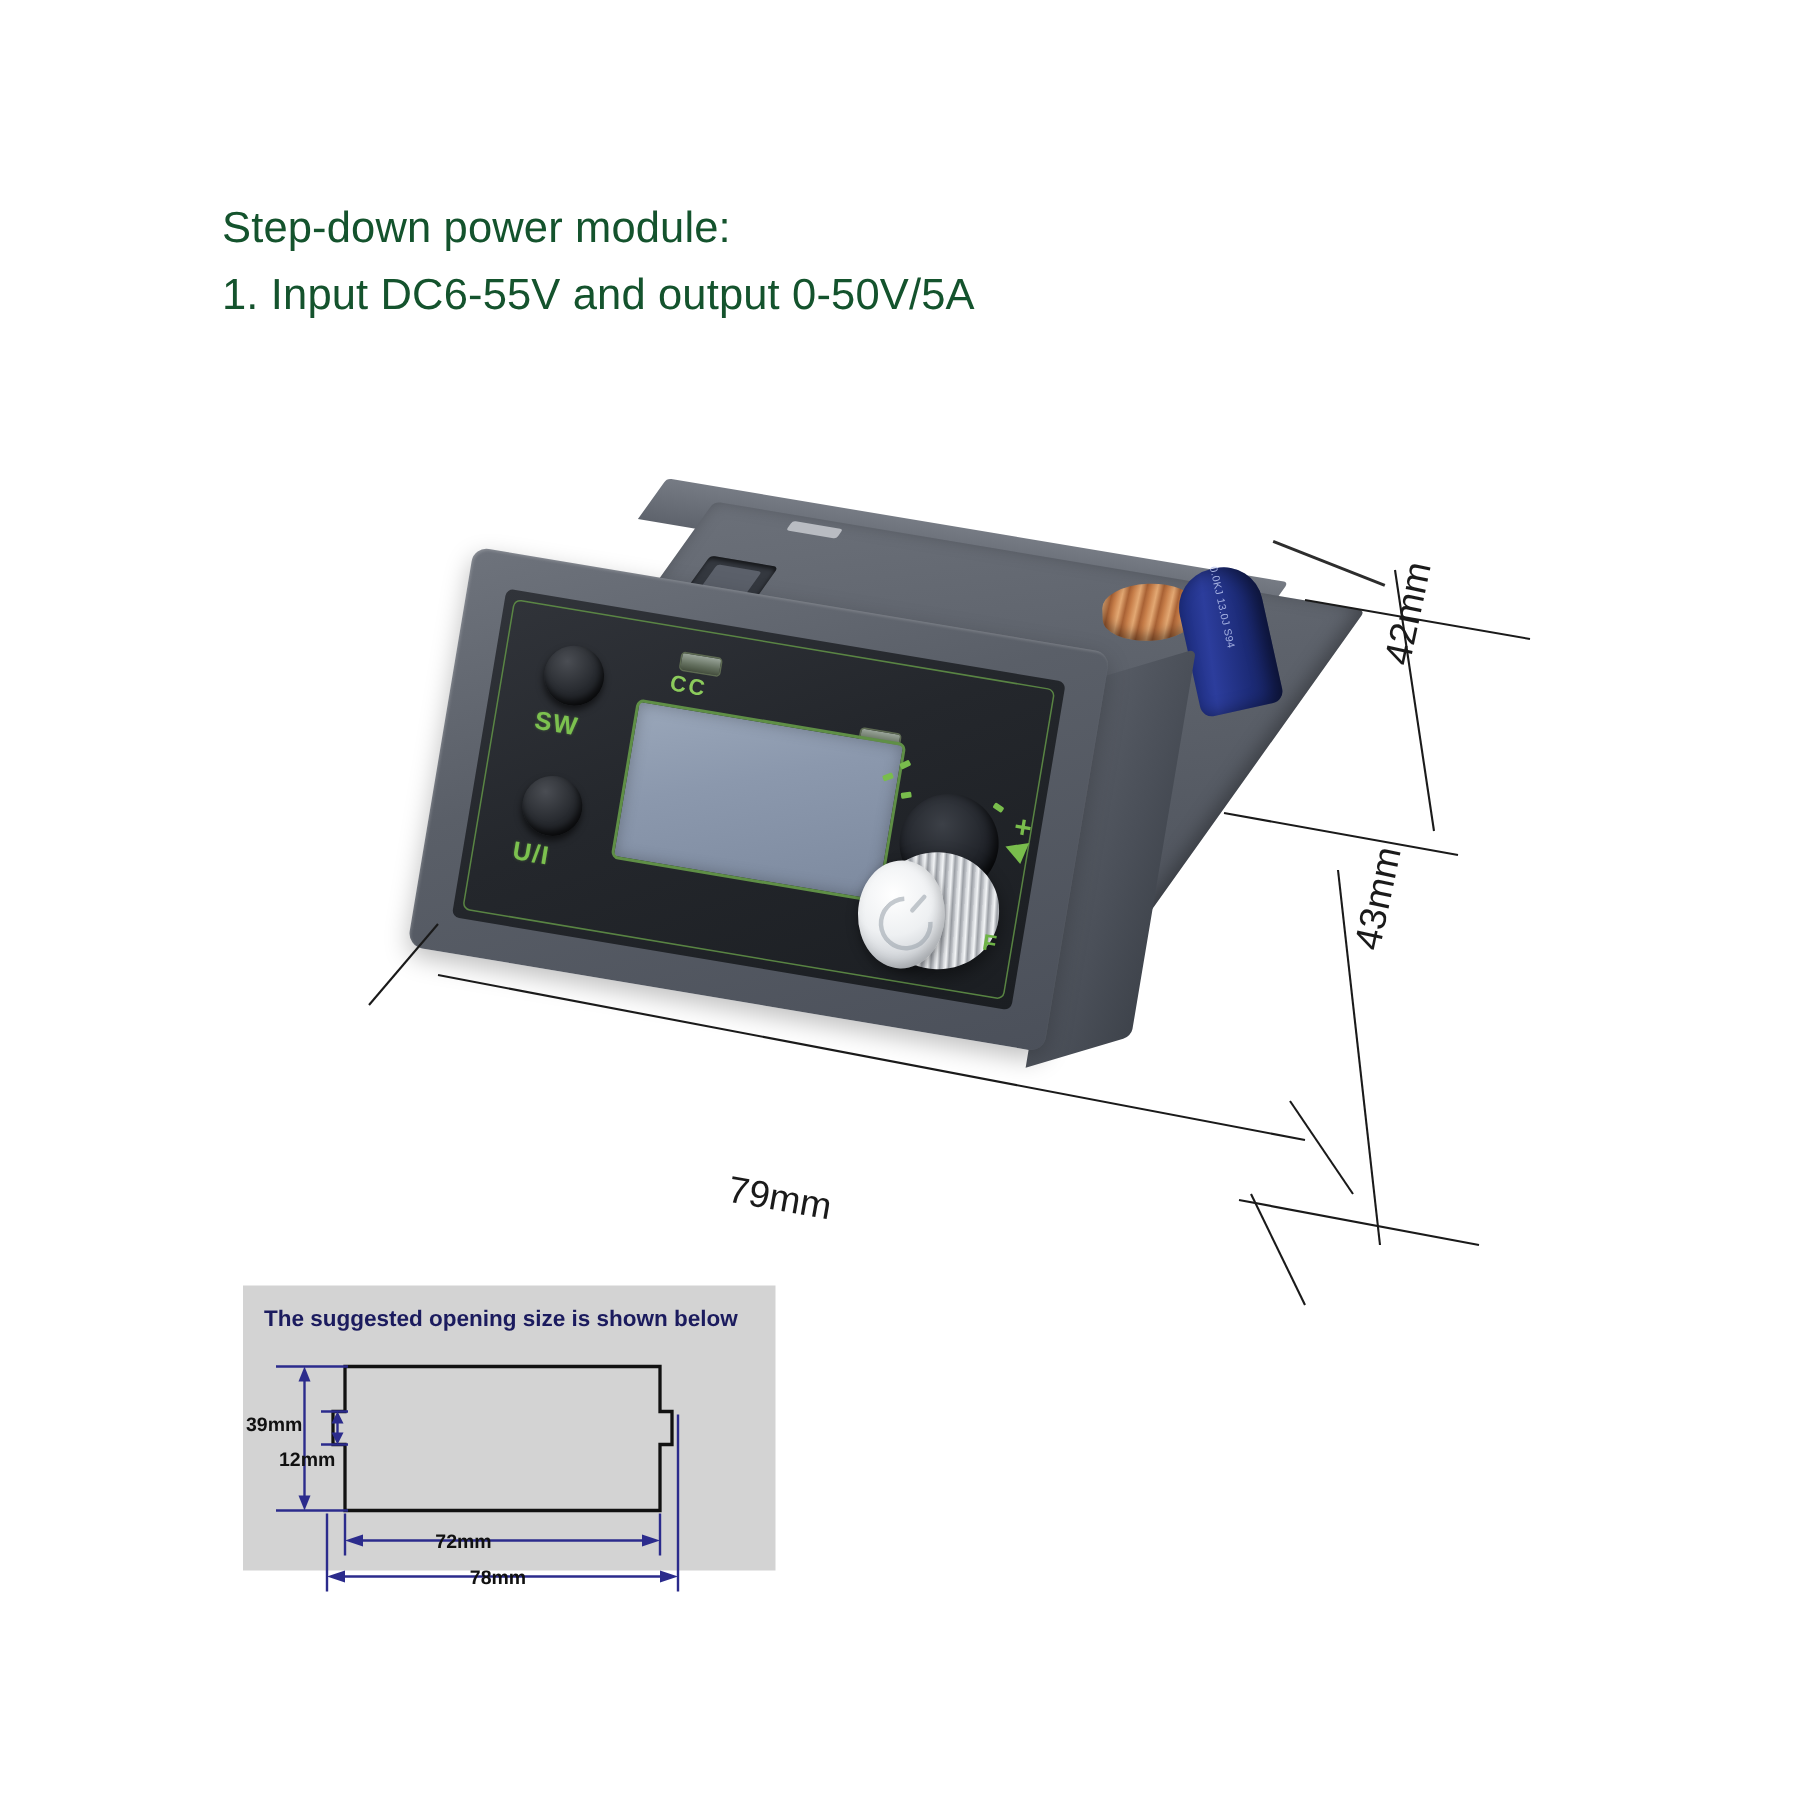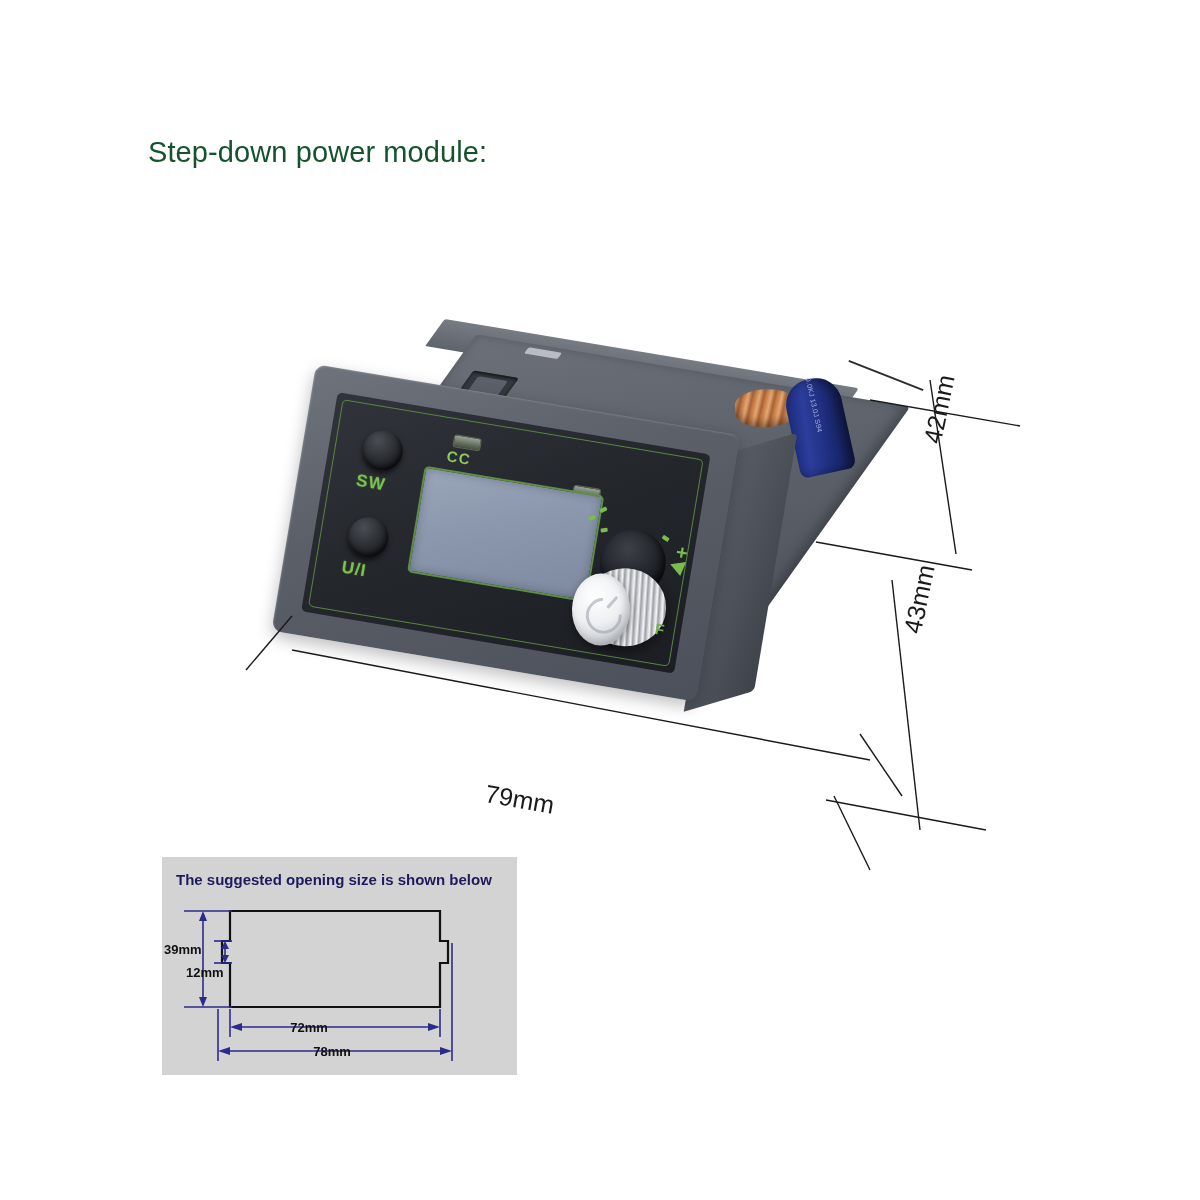--- a/index.html
+++ b/index.html
@@ -406,21 +406,21 @@
     transform: rotate(-78deg);
     transform-origin: 0 0;
   }
 
   
   #opening-panel {
     position: absolute;
     left: 162px;
     top: 857px;
     width: 355px;
-    height: 218px;
+    height: 190px;
     background: #d3d3d3;
   }
   #opening-caption {
     position: absolute;
     left: 14px;
     top: 14px;
     color: #1b1b5e;
     font-size: 15px;
     font-weight: 700;
     white-space: nowrap;
@@ -431,20 +431,21 @@
     top: 34px;
     width: 355px;
     height: 184px;
   }
 </style>
 </head>
 <body>
 
 <div id="description">
   <div class="desc-line">Step-down power module:</div>
+  <div class="desc-line">1. Input DC6-55V and output 0-50V/5A</div>
 </div>
 
 <div id="product-stage">
 
   <div id="module">
 
     <div class="rear-top"></div>
     <div class="rear-body"></div>
 
     <div class="vent v1"></div>

